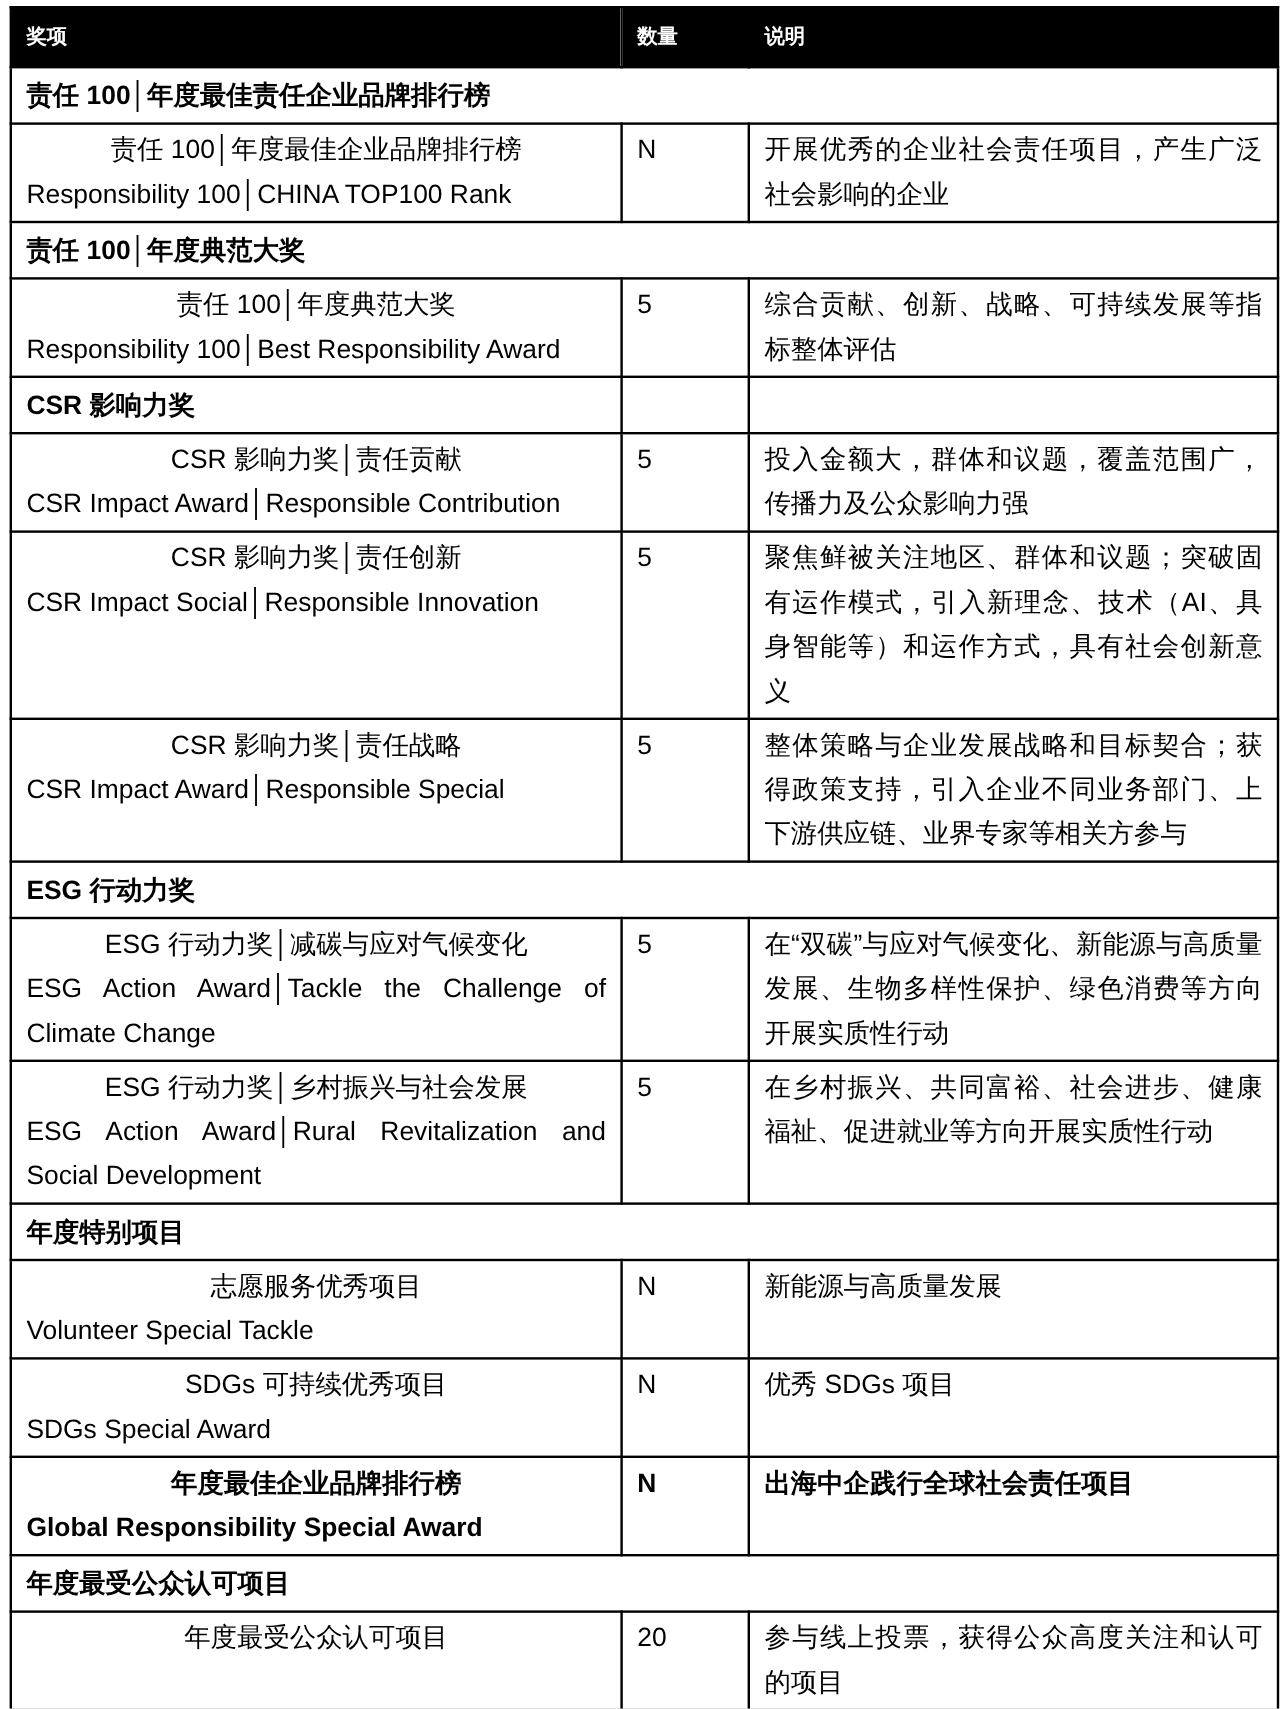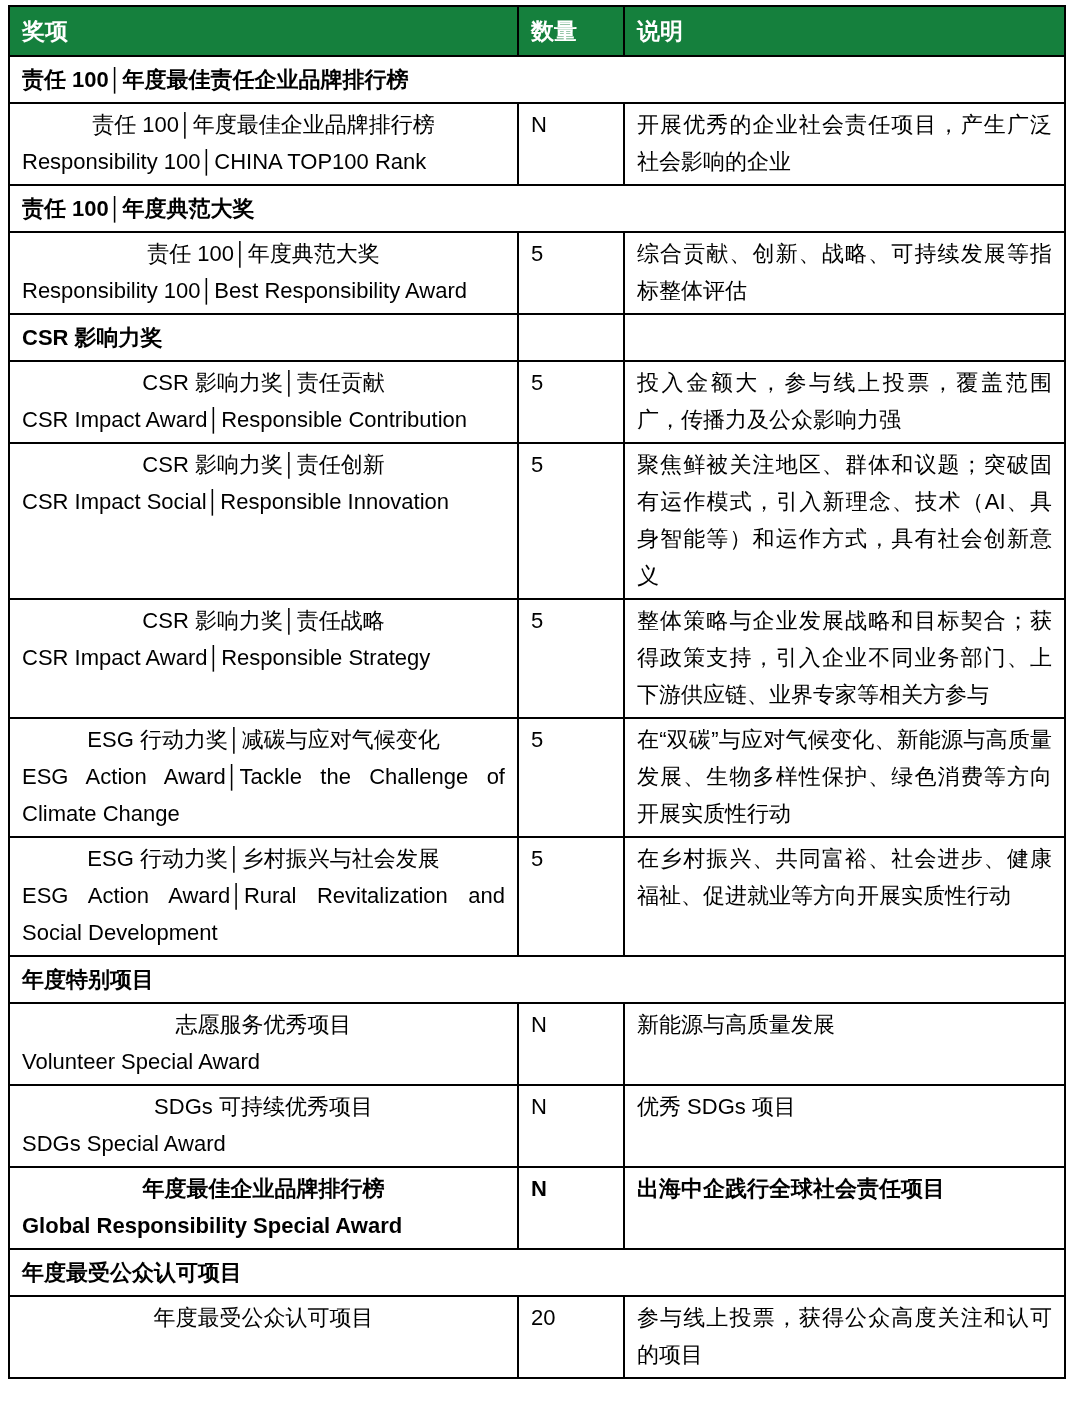--- a/index.html
+++ b/index.html
@@ -24,24 +24,24 @@
   col.c-award { width: 509px; }
   col.c-qty   { width: 106px; }
   col.c-desc  { width: 441px; }
 
   th, td {
     border: 2px solid #000000;
     vertical-align: top;
     overflow: hidden;
   }
   thead th {
-    background: #15803d;
+    background: #000000;
     color: #ffffff;
     font-weight: 700;
-    font-size: 23px;
+    font-size: 17px;
     line-height: 28px;
     text-align: left;
     padding: 10px 12px;
   }
   tbody td {
     font-size: 22px;
     line-height: 37px;
     padding: 2px 12px 4px 12px;
   }
   .section-row td {
@@ -102,37 +102,40 @@
           <td class="section-title">CSR 影响力奖</td>
           <td></td>
           <td></td>
         </tr>
         <tr class="award-row">
           <td class="award-cell">
             <div class="award-zh">CSR 影响力奖│责任贡献</div>
             <div class="award-en">CSR Impact Award│Responsible Contribution</div>
           </td>
           <td class="quantity-cell">5</td>
-          <td class="desc-cell">投入金额大，参与线上投票，覆盖范围广，传播力及公众影响力强</td>
+          <td class="desc-cell">投入金额大，群体和议题，覆盖范围广，传播力及公众影响力强</td>
         </tr>
         <tr class="award-row">
           <td class="award-cell">
             <div class="award-zh">CSR 影响力奖│责任创新</div>
             <div class="award-en">CSR Impact Social│Responsible Innovation</div>
           </td>
           <td class="quantity-cell">5</td>
           <td class="desc-cell">聚焦鲜被关注地区、群体和议题；突破固有运作模式，引入新理念、技术（AI、具身智能等）和运作方式，具有社会创新意义</td>
         </tr>
         <tr class="award-row">
           <td class="award-cell">
             <div class="award-zh">CSR 影响力奖│责任战略</div>
-            <div class="award-en">CSR Impact Award│Responsible Strategy</div>
+            <div class="award-en">CSR Impact Award│Responsible Special</div>
           </td>
           <td class="quantity-cell">5</td>
           <td class="desc-cell">整体策略与企业发展战略和目标契合；获得政策支持，引入企业不同业务部门、上下游供应链、业界专家等相关方参与</td>
+        </tr>
+        <tr class="section-row">
+          <td class="section-title" colspan="3">ESG 行动力奖</td>
         </tr>
         <tr class="award-row">
           <td class="award-cell">
             <div class="award-zh">ESG 行动力奖│减碳与应对气候变化</div>
             <div class="award-en">ESG Action Award│Tackle the Challenge of Climate Change</div>
           </td>
           <td class="quantity-cell">5</td>
           <td class="desc-cell">在“双碳”与应对气候变化、新能源与高质量发展、生物多样性保护、绿色消费等方向开展实质性行动</td>
         </tr>
         <tr class="award-row">
@@ -142,21 +145,21 @@
           </td>
           <td class="quantity-cell">5</td>
           <td class="desc-cell">在乡村振兴、共同富裕、社会进步、健康福祉、促进就业等方向开展实质性行动</td>
         </tr>
         <tr class="section-row">
           <td class="section-title" colspan="3">年度特别项目</td>
         </tr>
         <tr class="award-row">
           <td class="award-cell">
             <div class="award-zh">志愿服务优秀项目</div>
-            <div class="award-en">Volunteer Special Award</div>
+            <div class="award-en">Volunteer Special Tackle</div>
           </td>
           <td class="quantity-cell">N</td>
           <td class="desc-cell">新能源与高质量发展</td>
         </tr>
         <tr class="award-row">
           <td class="award-cell">
             <div class="award-zh">SDGs 可持续优秀项目</div>
             <div class="award-en">SDGs Special Award</div>
           </td>
           <td class="quantity-cell">N</td>

